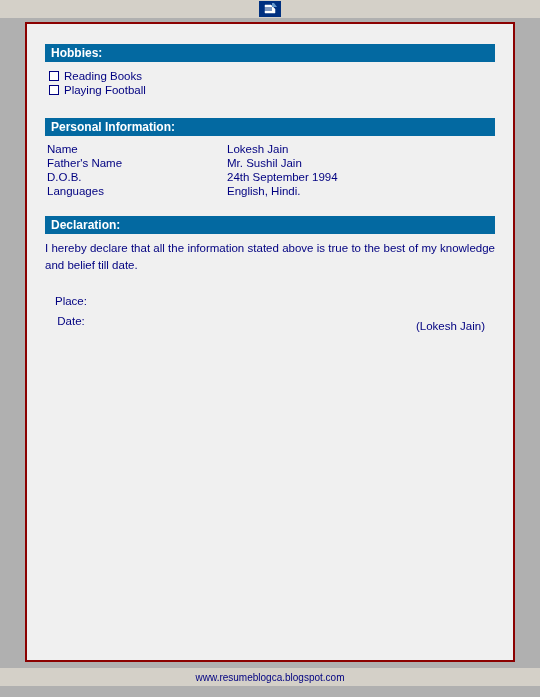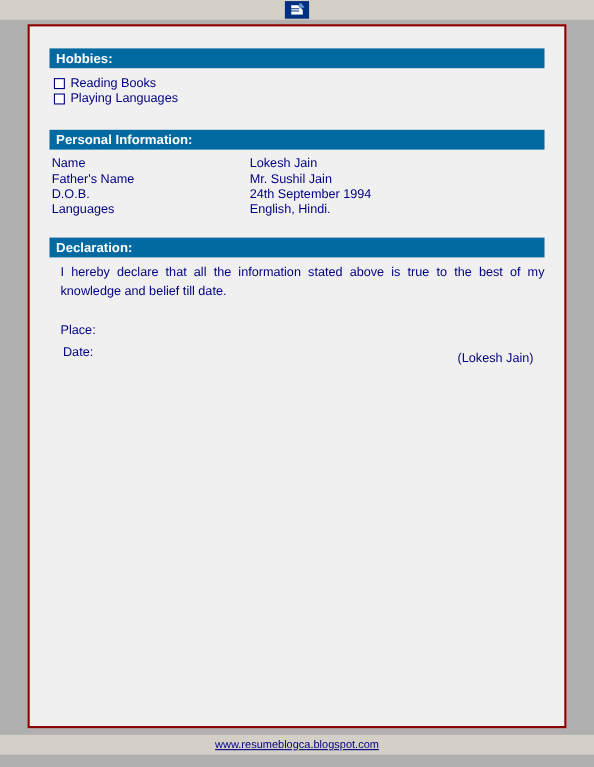--- a/index.html
+++ b/index.html
@@ -98,21 +98,20 @@
     .info-table tr td:first-child {
       width: 180px;
     }
 
     .declaration-text {
       color: #000080;
       font-size: 11.5px;
       line-height: 1.5;
       text-align: justify;
       margin-bottom: 16px;
-      margin-left: 10px;
     }
 
     .signature-section {
       margin-top: 10px;
       padding: 0 10px;
     }
 
     .place-date {
       color: #000080;
       font-size: 11.5px;
@@ -128,21 +127,20 @@
 
     .signature-name {
       color: #000080;
       font-size: 11.5px;
       text-align: center;
     }
 
     .bottom-url {
       color: #000080;
       font-size: 10px;
-      text-decoration: underline;
       text-align: right;
     }
 
     .section-divider {
       height: 6px;
     }
   </style>
 </head>
 <body>
 
@@ -161,21 +159,21 @@
 
   <div class="section">
     <span class="section-header">Hobbies:</span>
     <div class="hobbies-list">
       <div class="hobby-item">
         <span class="checkbox"></span>
         <span>Reading Books</span>
       </div>
       <div class="hobby-item">
         <span class="checkbox"></span>
-        <span>Playing Languages</span>
+        <span>Playing Football</span>
       </div>
     </div>
   </div>
 
   <div class="section-divider"></div>
 
   <div class="section">
     <span class="section-header">Personal Information:</span>
     <table class="info-table">
       <tbody>

